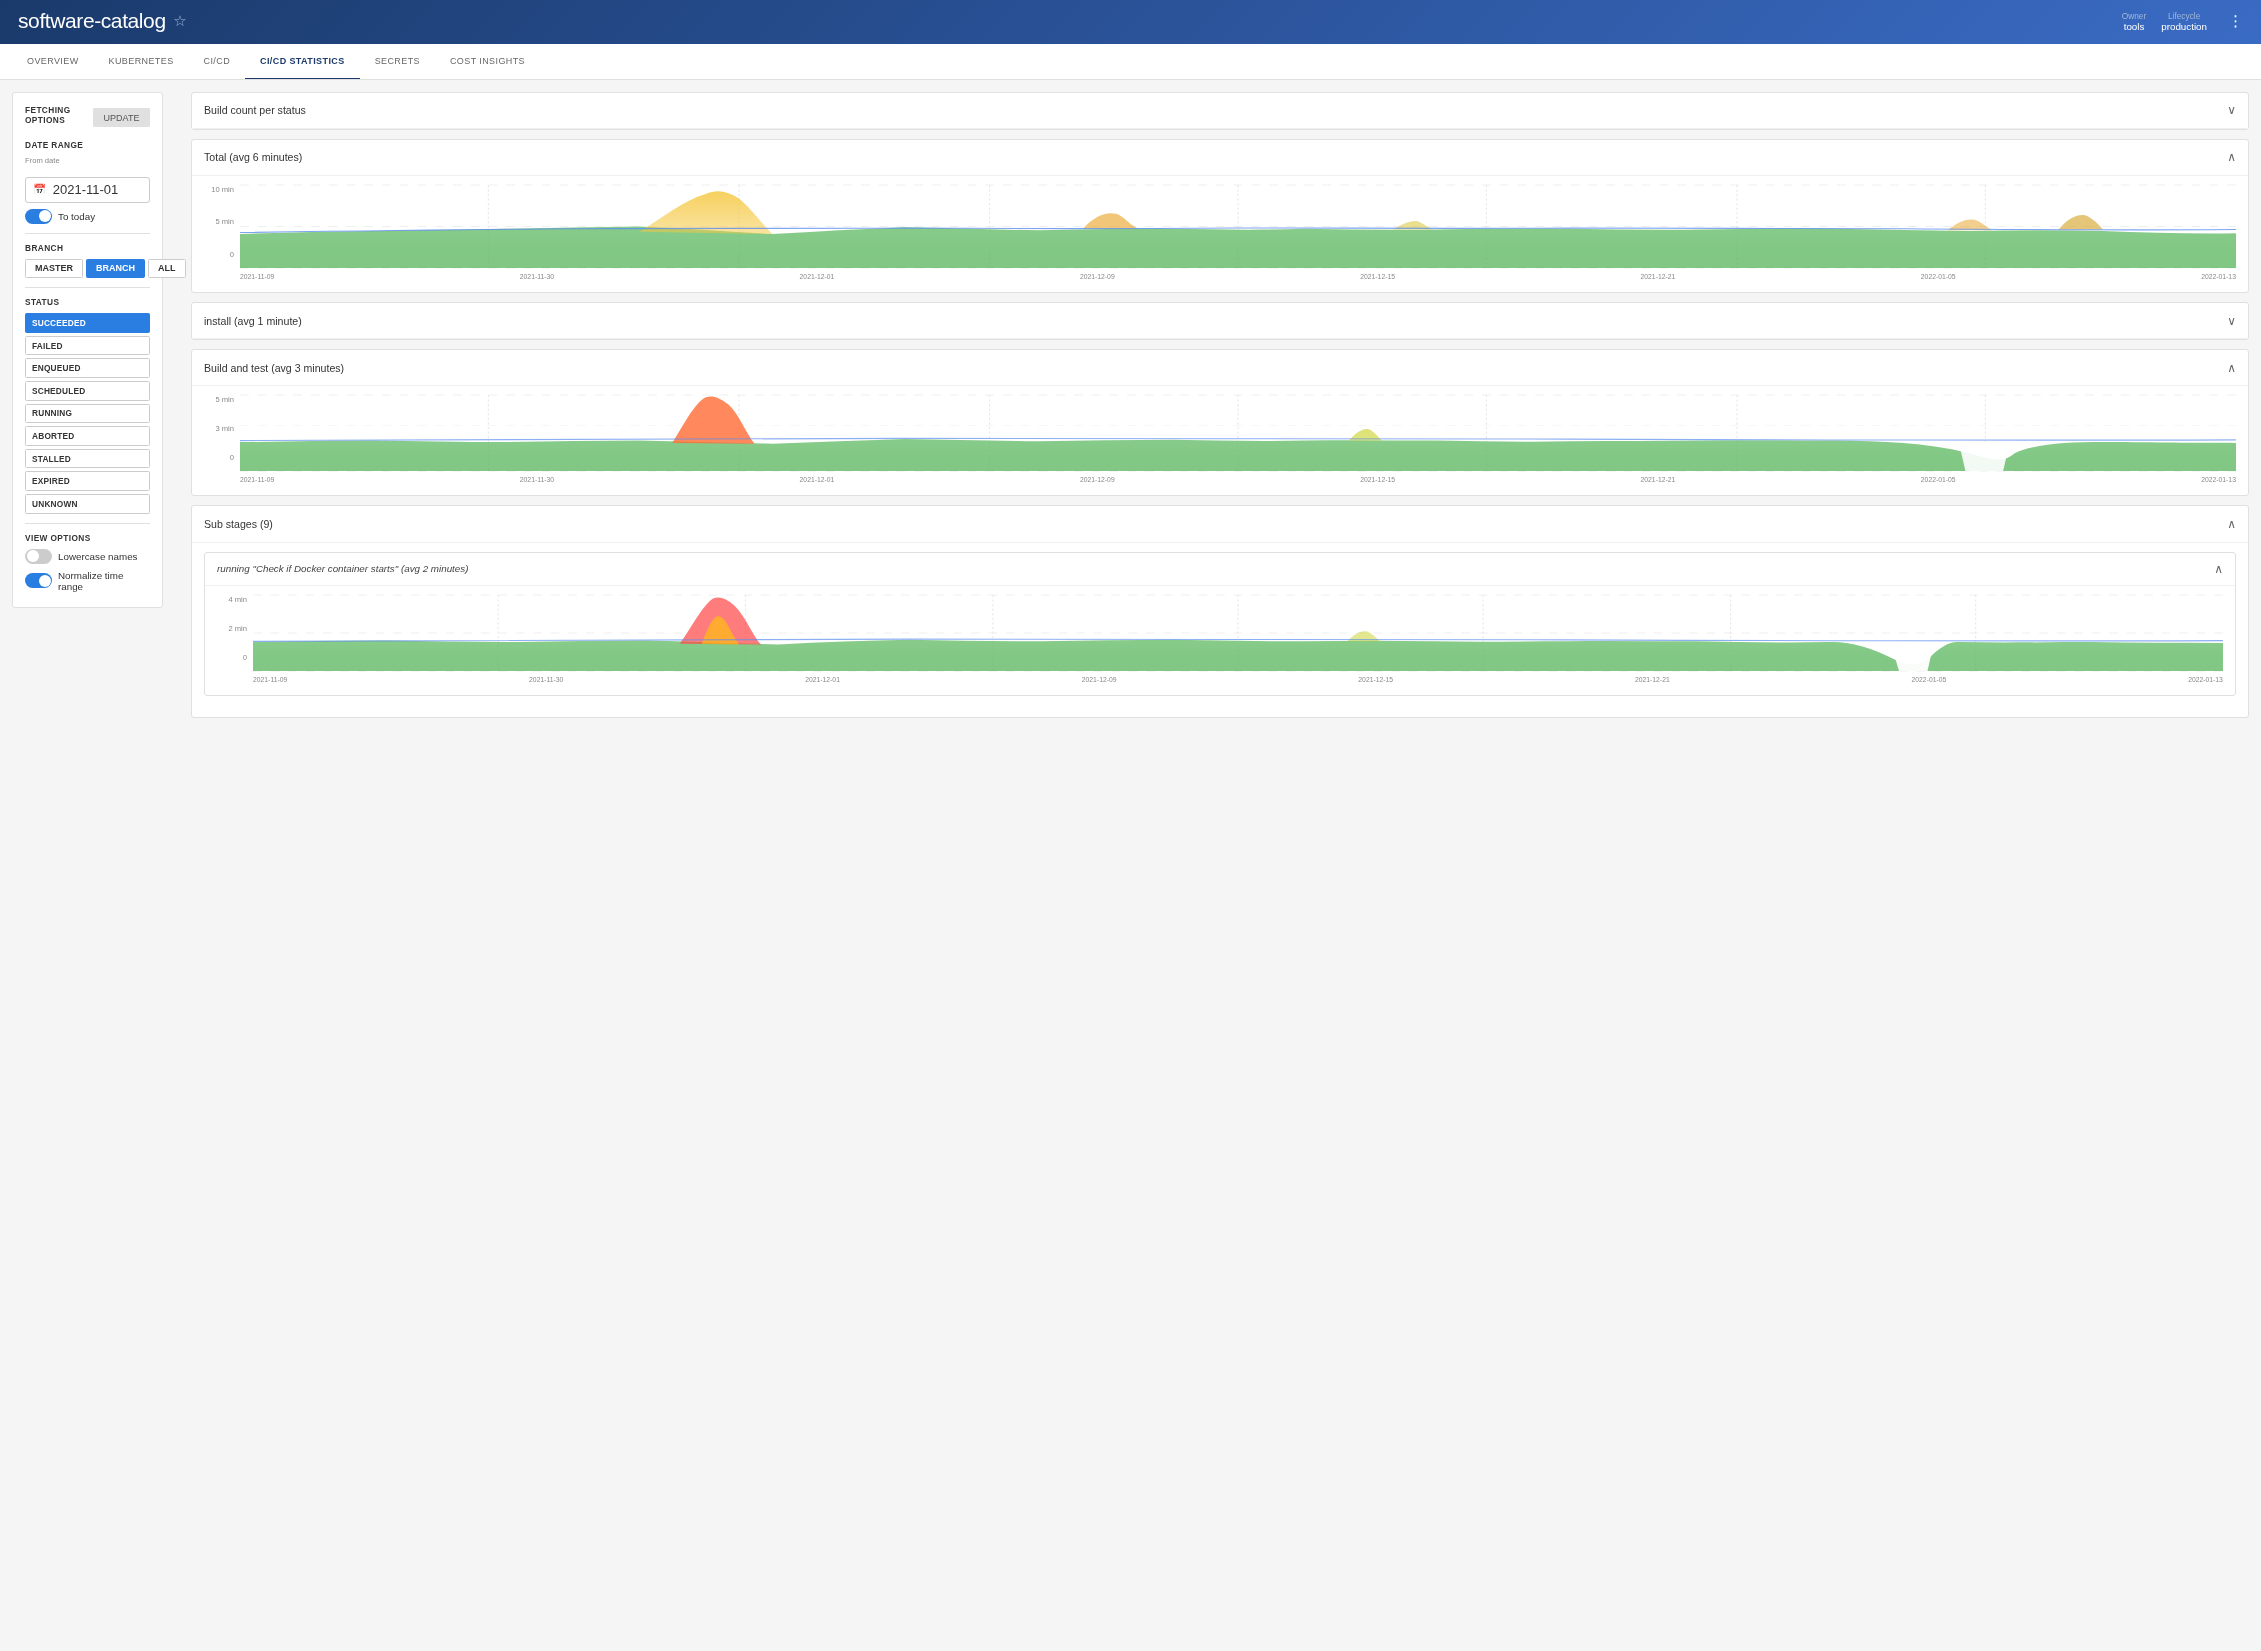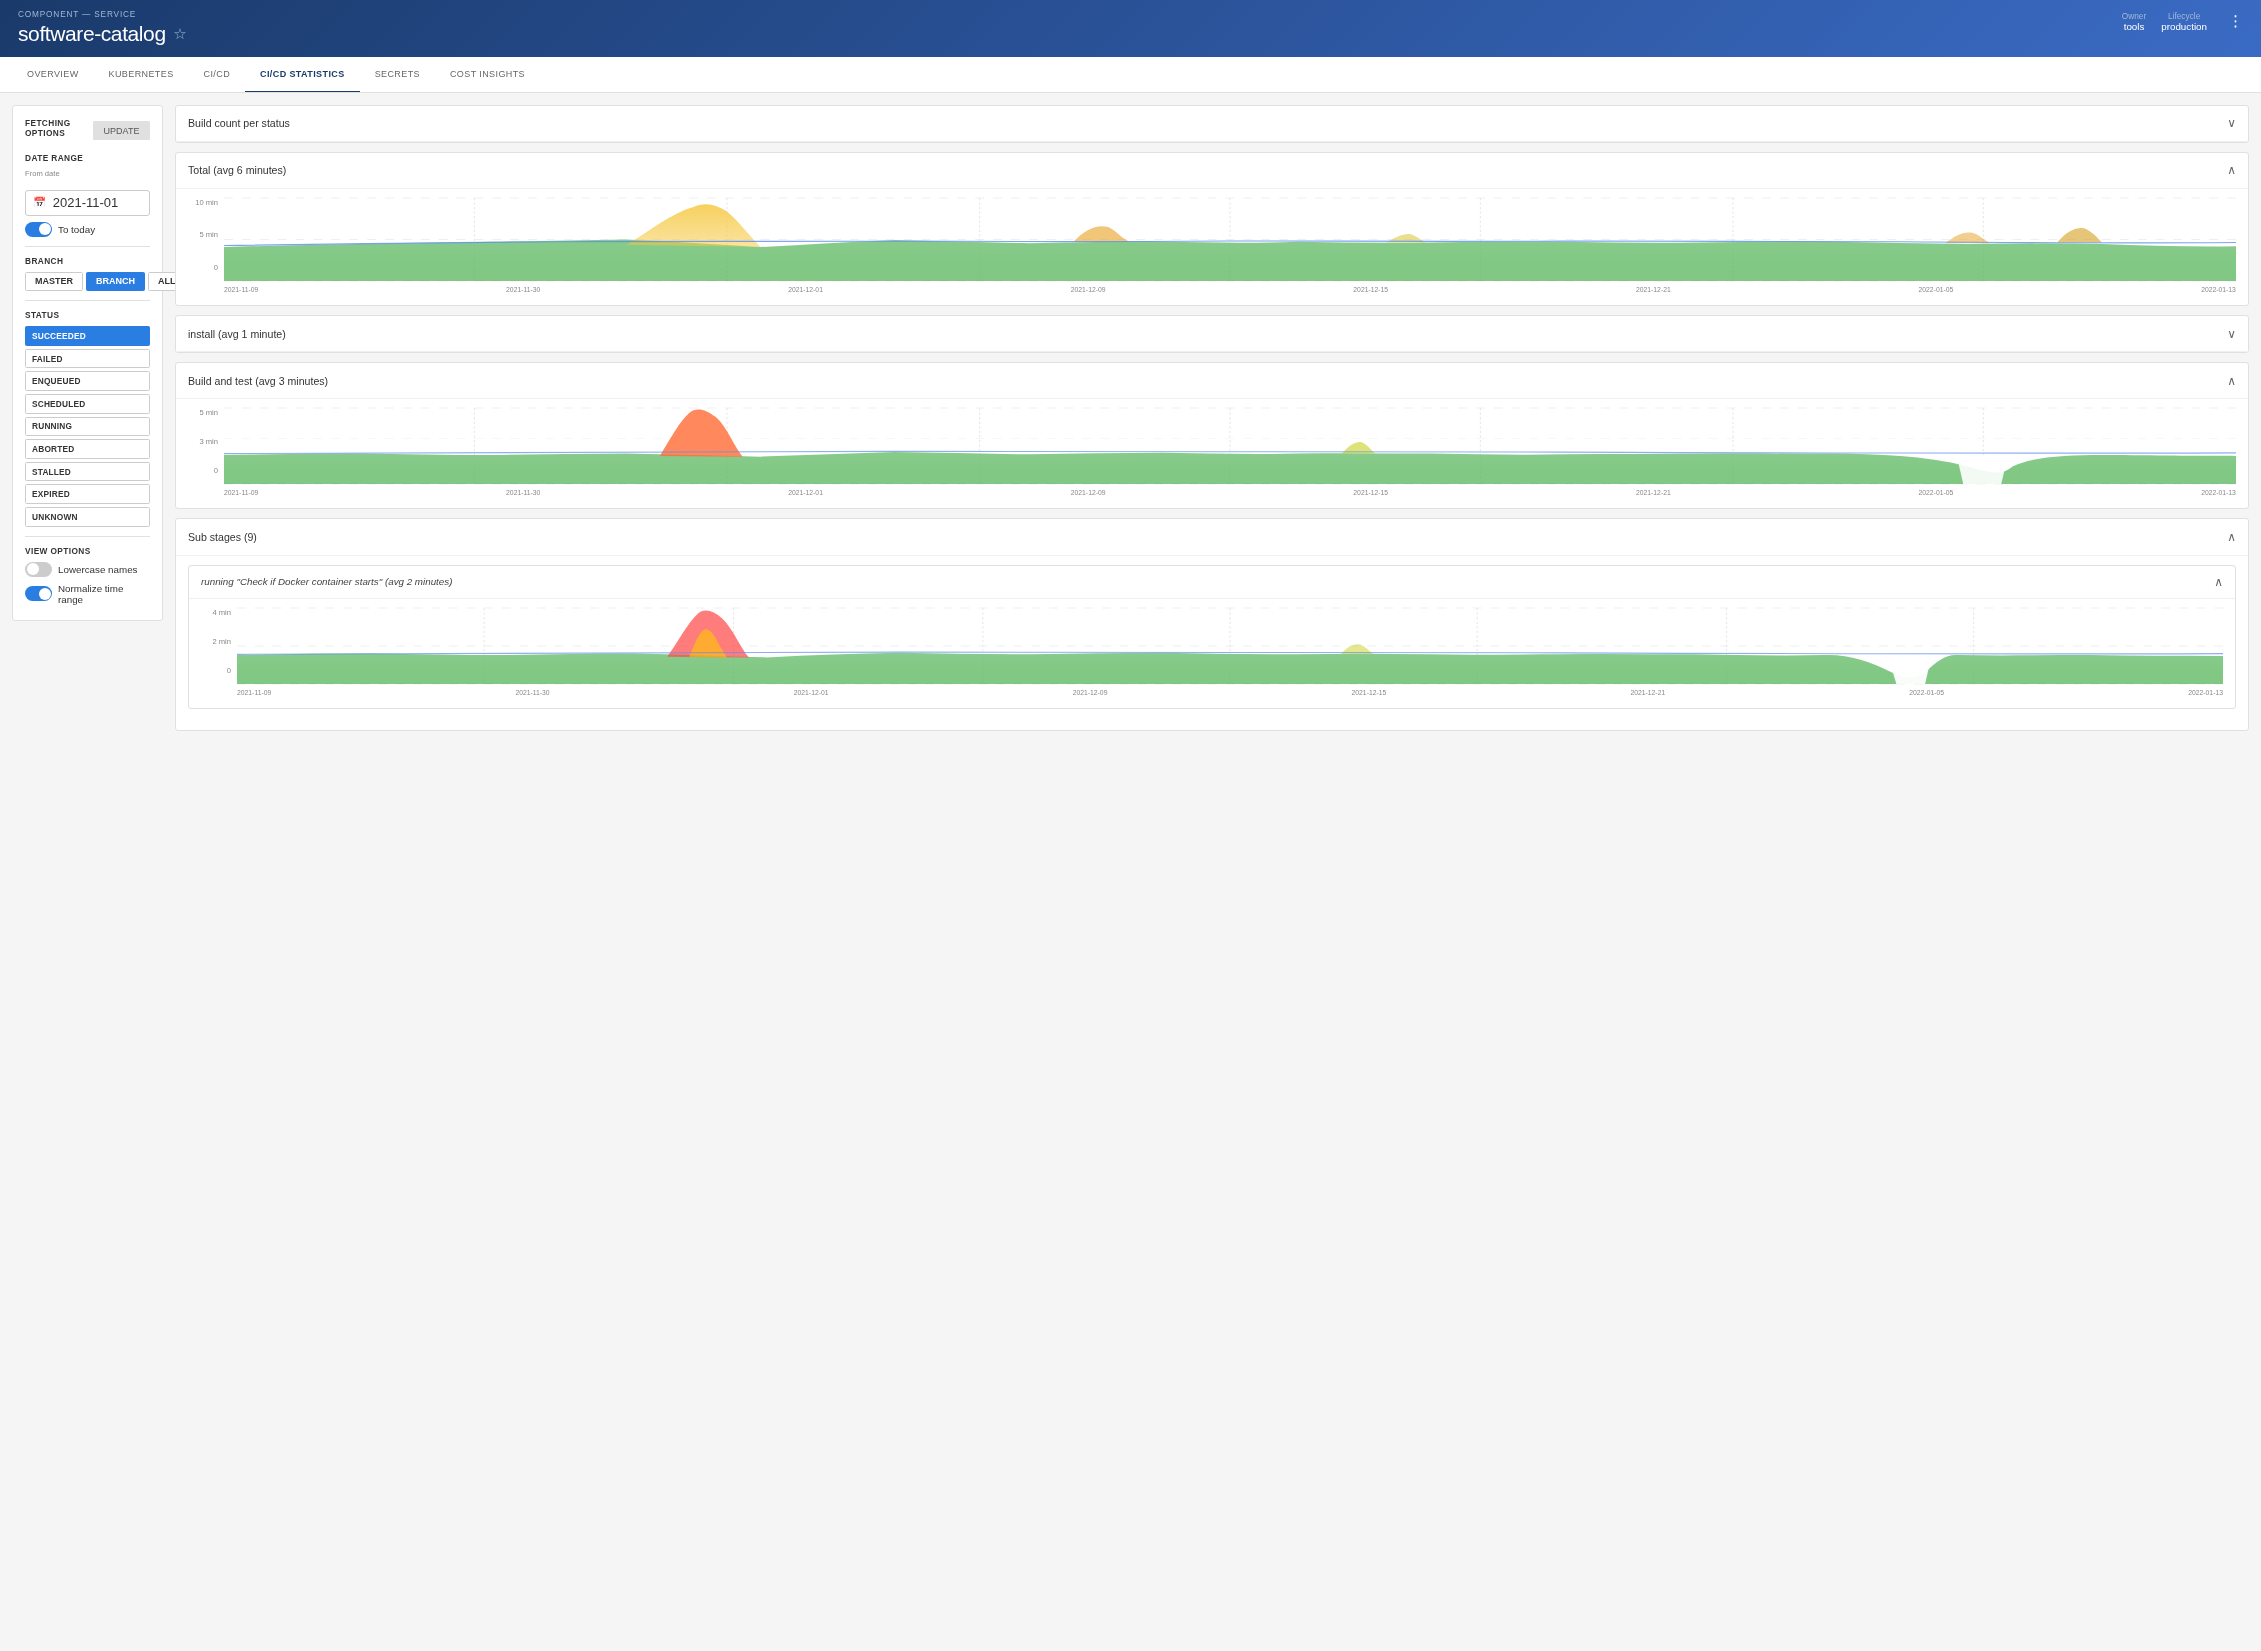--- a/index.html
+++ b/index.html
@@ -21,21 +21,21 @@
     .header-meta-label { font-size: 8.3px; color: #a0b8d8; }
     .header-meta-value { font-size: 9.8px; color: white; }
     .menu-dots { color: white; font-size: 15px; cursor: pointer; margin-left: 6px; }
 
     
     .tabs { background: white; border-bottom: 0.8px solid #e0e0e0; display: flex; padding: 0 12px; }
     .tab { padding: 12px 15px; font-size: 9px; letter-spacing: 0.4px; color: #666; cursor: pointer; border-bottom: 1.5px solid transparent; text-transform: uppercase; font-weight: 500; }
     .tab.active { color: #1a3a6b; border-bottom: 1.5px solid #1a3a6b; font-weight: 700; }
 
     
-    .main { display: flex; gap: 0; padding: 12px; }
+    .main { display: flex; gap: 16px; padding: 12px; }
 
     
     .sidebar { width: 151px; min-width: 151px; background: white; border-radius: 3px; border: 0.8px solid #e0e0e0; padding: 12px; margin-right: 12px; height: fit-content; }
     .sidebar-section-title { font-size: 8.3px; font-weight: 700; color: #333; letter-spacing: 0.4px; text-transform: uppercase; margin-bottom: 6px; margin-top: 9px; }
     .sidebar-section-title:first-child { margin-top: 0; }
     .update-btn { background: #e0e0e0; border: none; padding: 4.5px 10.6px; font-size: 9px; cursor: pointer; border-radius: 1.5px; color: #555; font-weight: 500; }
     .fetching-row { display: flex; justify-content: space-between; align-items: center; margin-bottom: 9px; }
     
     
     .date-label { font-size: 7.6px; color: #888; margin-bottom: 12px; }
@@ -84,21 +84,20 @@
     .sub-card-header { display: flex; justify-content: space-between; align-items: center; padding: 9px 12px; border-bottom: 0.8px solid #f0f0f0; cursor: pointer; }
     .sub-card-title { font-size: 9.8px; color: #444; font-style: italic; }
     .sub-card-body { padding: 9px 12px 12px 12px; }
 
     svg { overflow: visible; }
   </style>
 </head>
 <body>
 
 <div class="header">
-  <div class="header-sub">COMPONENT — SERVICE</div>
   <div class="header-title-row">
     <span class="header-title">software-catalog</span>
     <span class="star-icon">☆</span>
   </div>
   <div class="header-right">
     <div class="header-meta">
       <div class="header-meta-label">Owner</div>
       <div class="header-meta-value">tools</div>
     </div>
     <div class="header-meta">

